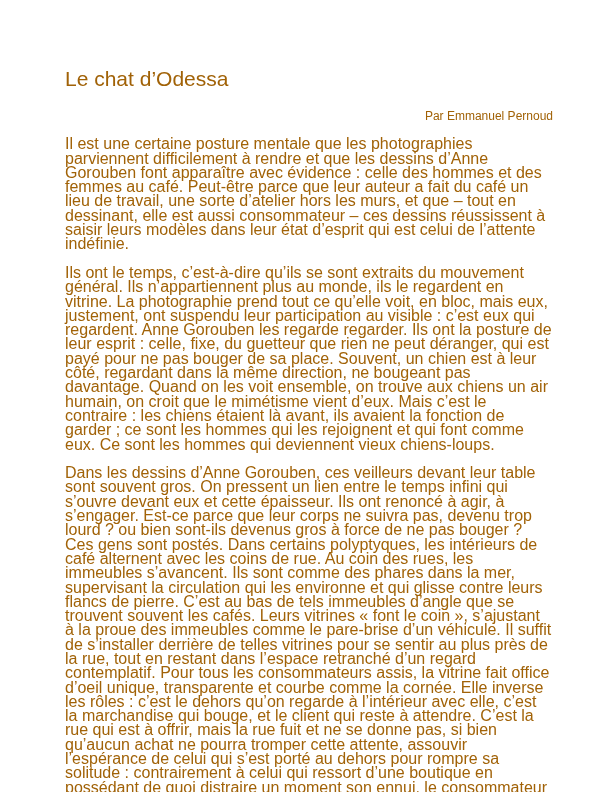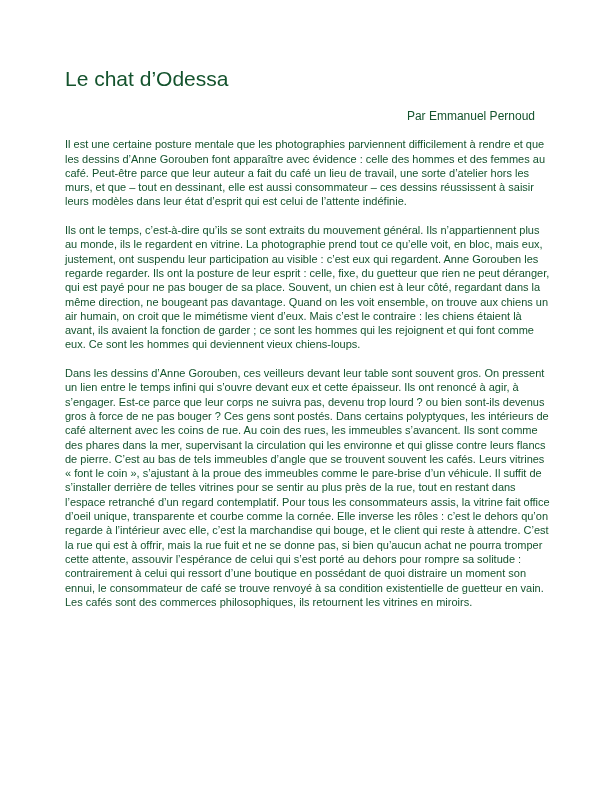--- a/index.html
+++ b/index.html
@@ -6,40 +6,40 @@
     margin: 0;
     padding: 0;
     background: #ffffff;
   }
   .page {
     position: relative;
     width: 612px;
     height: 792px;
     background: #ffffff;
     box-sizing: border-box;
-    padding: 66px 77px 0 65px;
+    padding: 66px 59px 0 65px;
     font-family: "Liberation Sans", sans-serif;
-    color: #14532d;
+    color: #a16207;
     overflow: hidden;
   }
   .doc-title {
     font-size: 21px;
     line-height: 26px;
     font-weight: 400;
     margin: 0;
     letter-spacing: 0;
   }
   .byline {
     font-size: 12px;
     line-height: 14.3px;
     margin: 17px 0 0 0;
     text-align: right;
   }
   .para {
-    font-size: 11px;
+    font-size: 16px;
     line-height: 14.3px;
     margin: 14.3px 0 0 0;
     width: 488px;
     text-align: left;
   }
   .para.first {
     margin-top: 14px;
   }
 </style>
 </head>

